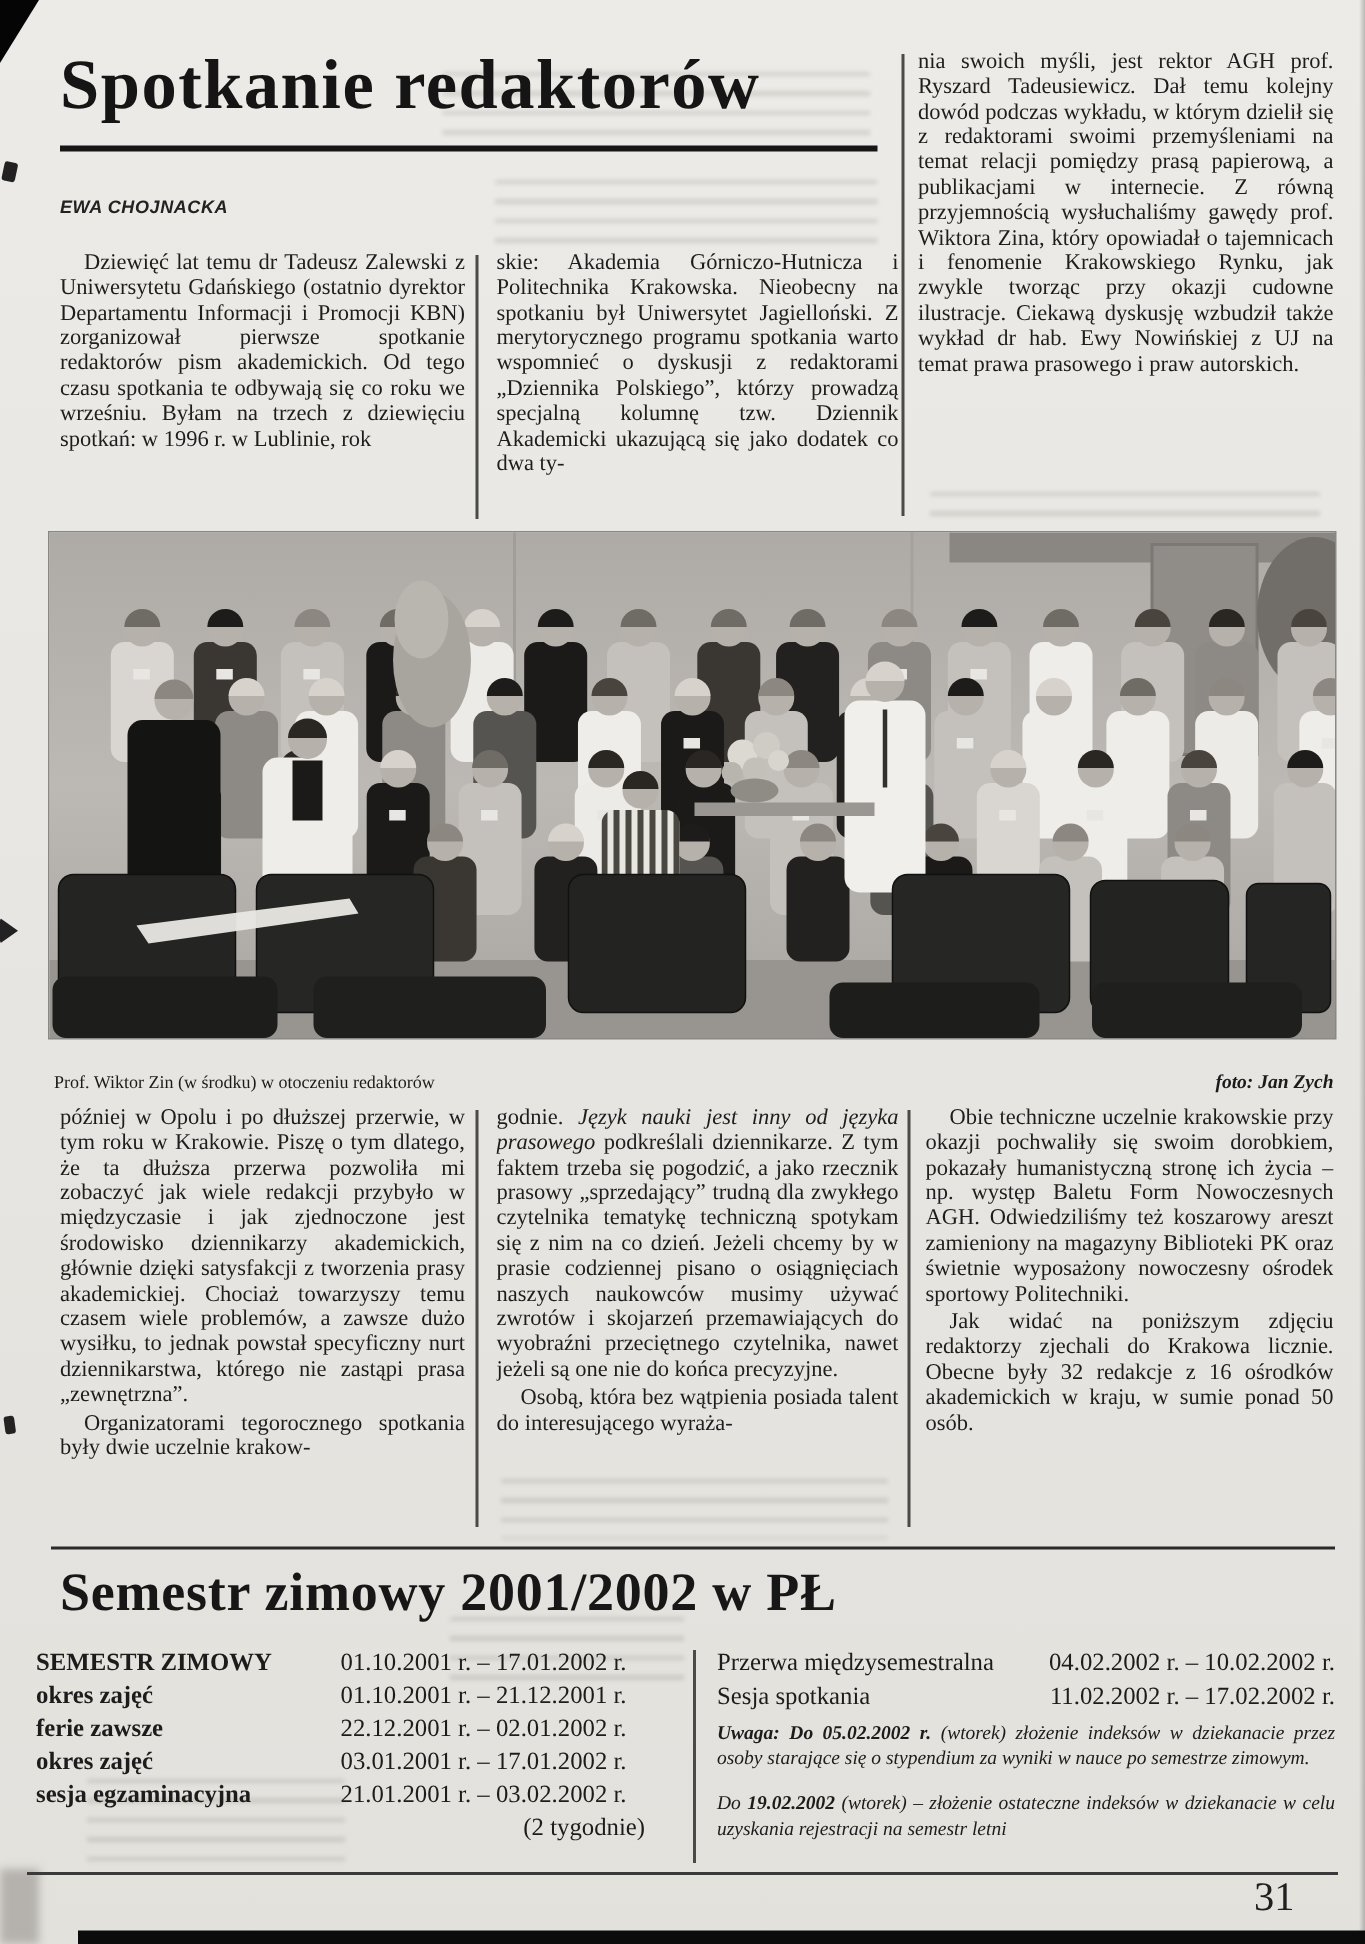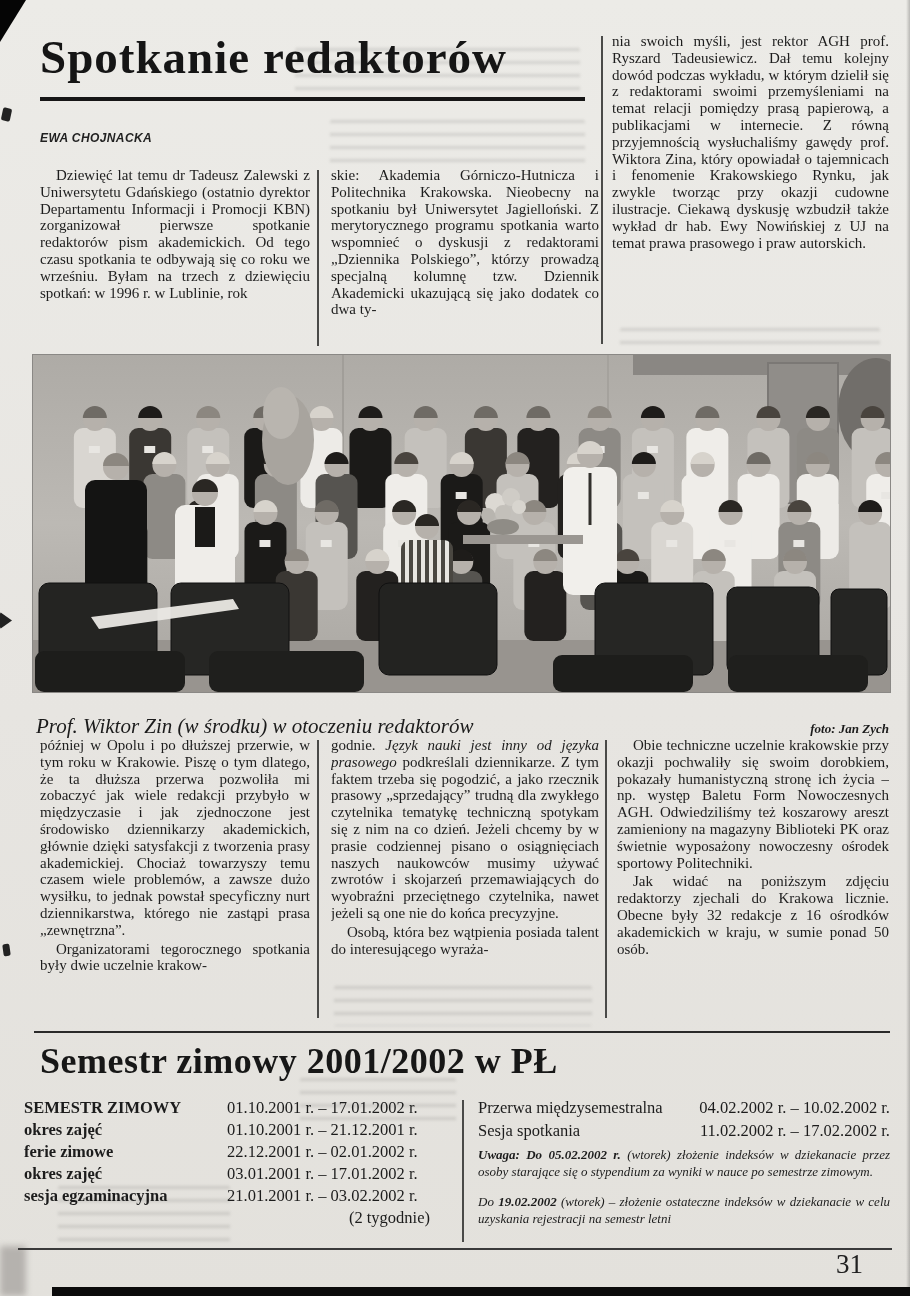--- a/index.html
+++ b/index.html
@@ -12,21 +12,21 @@
   h1.title{margin:0;font-size:47px;font-weight:700;letter-spacing:1px;color:#151515;}
   .title-rule{height:4px;background:#161616;margin-top:13px;}
   .author{margin-top:30px;font-family:Liberation Sans, sans-serif;
           font-style:italic;font-weight:700;font-size:12px;letter-spacing:.4px;color:#222;}
   .tc{position:absolute;text-align:justify;font-size:15px;line-height:1.12;color:#1d1d1d;overflow:hidden;}
   .tc p{margin:0 0 2px 0;}
   .tc p.indent{text-indent:16px;}
   .vrule{position:absolute;width:1.5px;background:#4a4a48;}
   .photo-frame{position:absolute;left:33px;top:355px;width:857px;height:337px;outline:1px solid #8a8885;}
   .caption-row{position:absolute;left:36px;top:698px;width:853px;display:flex;justify-content:space-between;align-items:baseline;}
-  .caption{font-style:italic;font-size:21px;color:#1b1b1b;margin-top:16px;}
+  .caption{font-size:12px;color:#1b1b1b;margin-top:16px;}
   .credit{font-style:italic;font-weight:700;font-size:13px;color:#1b1b1b;}
   .section-rule{position:absolute;left:34px;top:1031px;width:856px;height:2px;background:#2a2a2a;}
   h2.sem-title{margin:0;position:absolute;left:40px;top:1040px;font-size:36px;font-weight:700;letter-spacing:.5px;color:#171717;}
   .sched-left{position:absolute;left:24px;top:1098px;width:410px;font-size:16.5px;}
   .sched-right{position:absolute;left:478px;top:1098px;width:412px;font-size:16.5px;}
   .sl-row{display:flex;margin-bottom:2px;}
   .sl-label{flex:0 0 203px;font-weight:700;}
   .sr-row{display:flex;justify-content:space-between;margin-bottom:3px;}
   .note{font-style:italic;font-size:14.5px;margin:5px 0 3px 0;}
   .note-j{font-style:italic;font-size:13px;line-height:1.3;text-align:justify;margin-top:7px;}
@@ -338,21 +338,21 @@
   <div class="sched-left">
     <div class="sl-row">
       <span class="sl-label">SEMESTR ZIMOWY</span>
       <span>01.10.2001 r. – 17.01.2002 r.</span>
     </div>
     <div class="sl-row">
       <span class="sl-label">okres zajęć</span>
       <span>01.10.2001 r. – 21.12.2001 r.</span>
     </div>
     <div class="sl-row">
-      <span class="sl-label">ferie zimowe</span>
+      <span class="sl-label">ferie zawsze</span>
       <span>22.12.2001 r. – 02.01.2002 r.</span>
     </div>
     <div class="sl-row">
       <span class="sl-label">okres zajęć</span>
       <span>03.01.2001 r. – 17.01.2002 r.</span>
     </div>
     <div class="sl-row">
       <span class="sl-label">sesja egzaminacyjna</span>
       <span>21.01.2001 r. – 03.02.2002 r.</span>
     </div>

